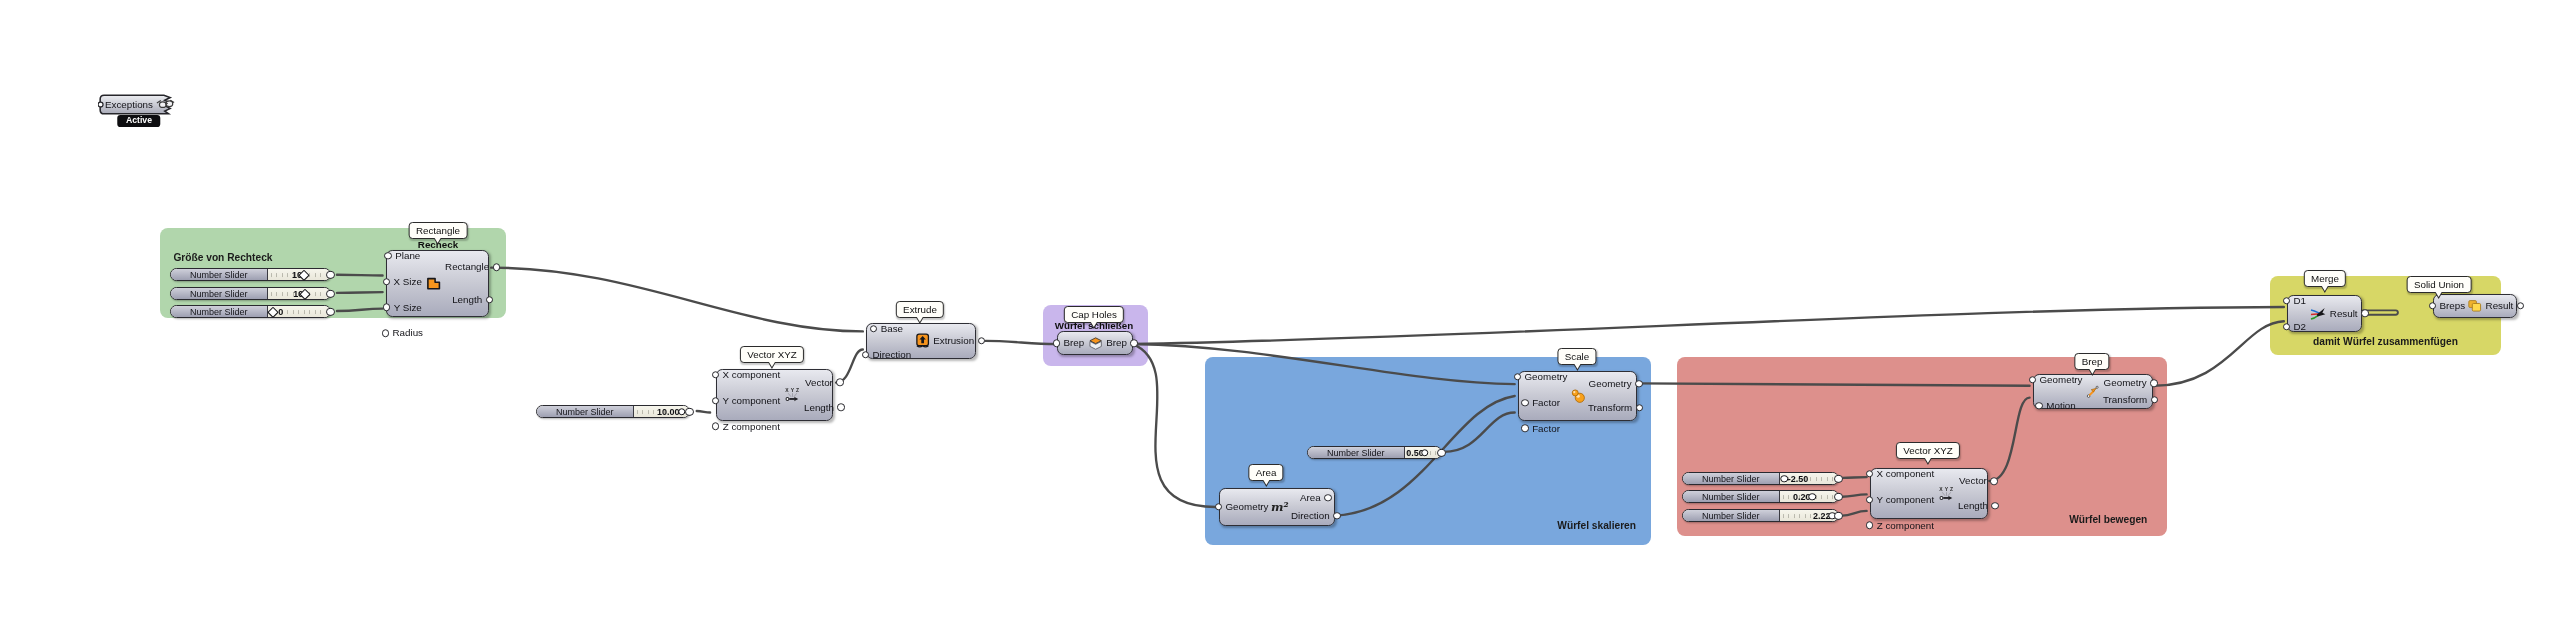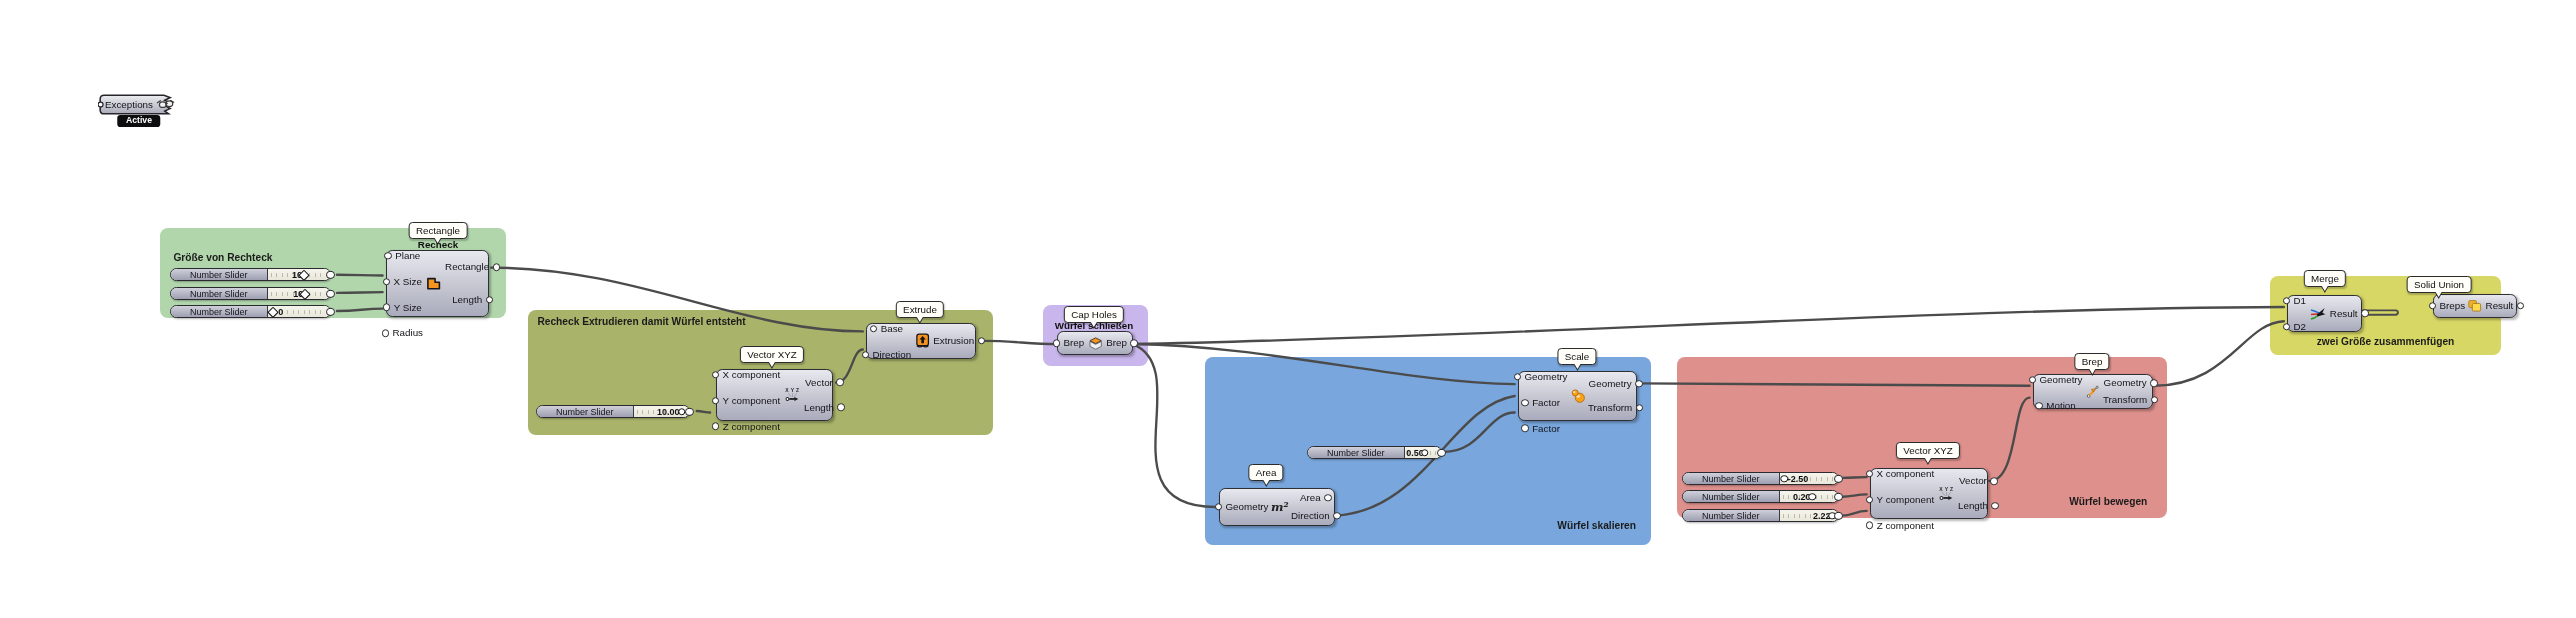--- a/index.html
+++ b/index.html
@@ -80,32 +80,29 @@
               padding:0.8px 8.7px 1.6px;border-radius:3.1px;white-space:nowrap;}
 </style>
 </head>
 <body style="background-color: rgb(255, 255, 255);">
 
 <div class="canvas">
 
   <div class="group" style="left: 160px; top: 228px; width: 346px; height: 90px; background-color: rgb(177, 214, 172);">
     <div class="glabel" style="left:13.4px;top:24.4px;">Größe von Rechteck</div>
   </div>
-  <div class="group" style="left: 528px; top: 310px; width: 465px; height: 125px; background-color: rgb(169, 180, 106);">
-    <div class="glabel" style="left:9.4px;top:6.3px;">Recheck Extrudieren damit Würfel entsteht</div>
-  </div>
   <div class="group" style="left: 1043px; top: 305px; width: 105px; height: 61px; background-color: rgb(201, 182, 236);"></div>
   <div class="group" style="left: 1205px; top: 357px; width: 446px; height: 188px; background-color: rgb(121, 167, 221);">
     <div class="glabel" style="right:15px;bottom:14px;">Würfel skalieren</div>
   </div>
-  <div class="group" style="left: 1677px; top: 357px; width: 490px; height: 161px; background-color: rgb(221, 144, 140);">
+  <div class="group" style="left: 1677px; top: 357px; width: 490px; height: 179px; background-color: rgb(221, 144, 140);">
     <div class="glabel" style="right:19.7px;bottom:11px;">Würfel bewegen</div>
   </div>
   <div class="group" style="left: 2270px; top: 276px; width: 231px; height: 79px; background-color: rgb(215, 215, 102);">
-    <div class="glabel" style="left:50%;transform:translateX(-50%);bottom:7.9px;">zwei Größe zusammenfügen</div>
+    <div class="glabel" style="left:50%;transform:translateX(-50%);bottom:7.9px;">damit Würfel zusammenfügen</div>
   </div>
 
   <svg class="wires" viewBox="0 0 3272 786">
     <path class="wire" d="M428,349 C455,349 462,350 486,350"></path>
     <path class="wire" d="M428,372 C455,372 462,371 486,371"></path>
     <path class="wire" d="M428,395 C456,395 462,392 486,392"></path>
     <path class="wire" d="M624,340 C810,340 940,421 1096,421"></path>
     <path class="wire" d="M885,522 C892,522 896,524 902,524"></path>
     <path class="wire" d="M1062,486 C1082,486 1082,444 1096,444"></path>
     <path class="wire" d="M1252,433 C1284,433 1310,437 1341,437"></path>

